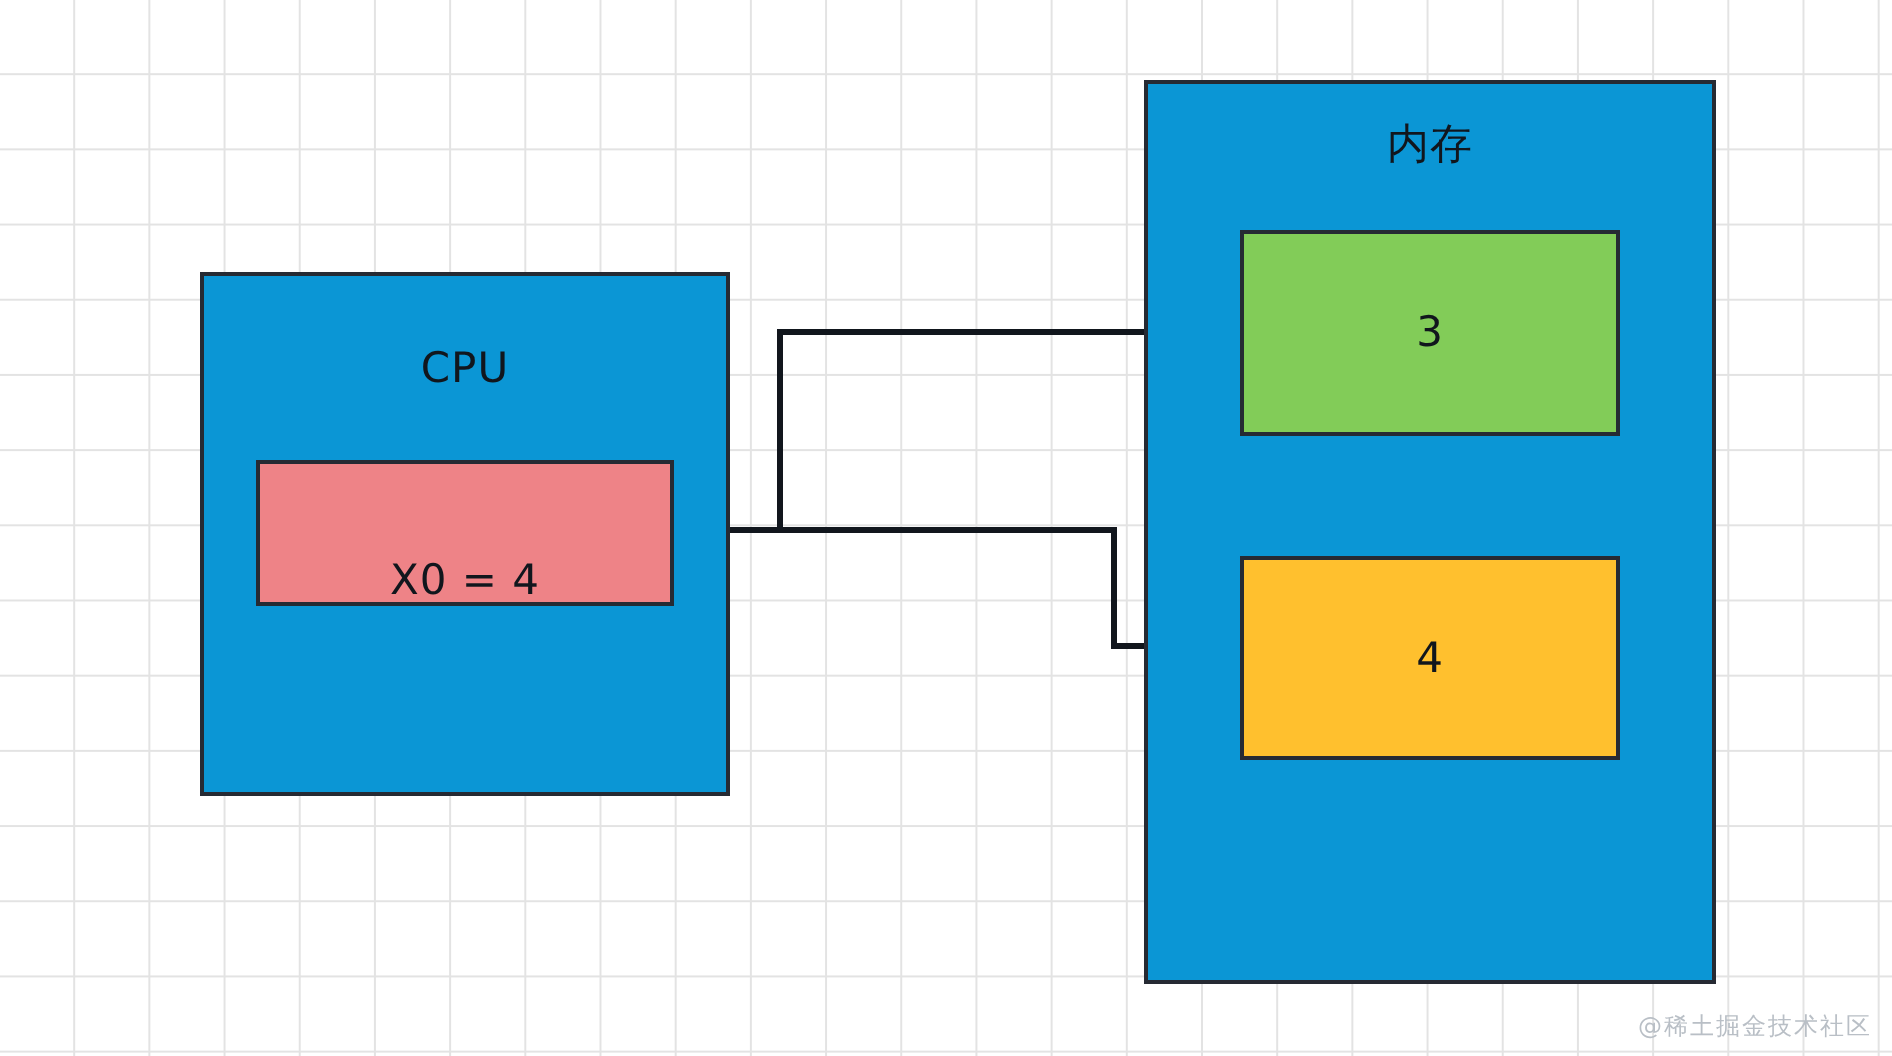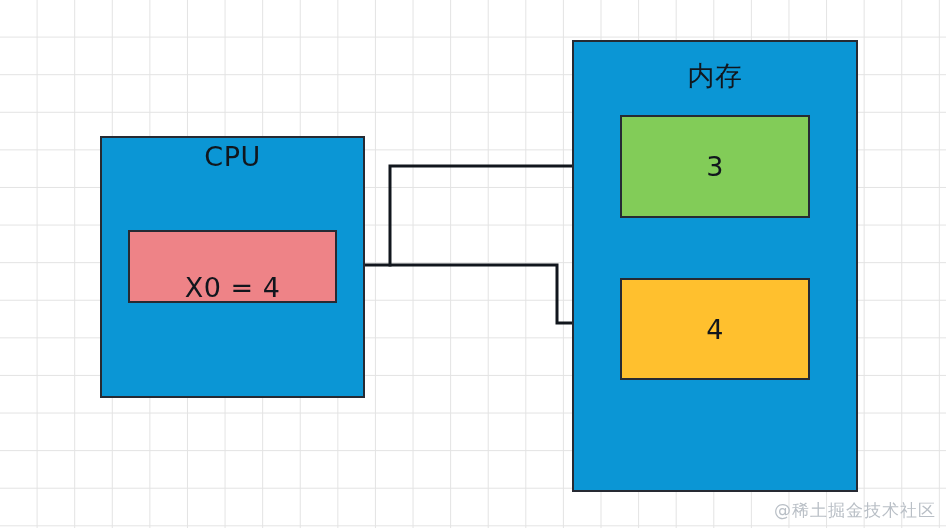--- a/index.html
+++ b/index.html
@@ -26,34 +26,34 @@
     overflow: hidden;
   }
   .node {
     position: absolute;
     box-sizing: border-box;
     border: 2px solid #262a33;
     display: flex;
     justify-content: center;
   }
   .node-label {
-    font-size: 27px;
+    font-size: 21px;
     color: #11161d;
     line-height: 1;
     letter-spacing: 0.5px;
     user-select: none;
   }
   #cpu-box {
     left: 100px;
     top: 136px;
     width: 265px;
     height: 262px;
     background: #0b96d5;
     align-items: flex-start;
-    padding-top: 5px;
+    padding-top: 36px;
   }
   #memory-box {
     left: 572px;
     top: 40px;
     width: 286px;
     height: 452px;
     background: #0b96d5;
     align-items: flex-start;
     padding-top: 20px;
   }
@@ -86,21 +86,21 @@
     left: 0;
     top: 0;
     width: 946px;
     height: 528px;
     pointer-events: none;
   }
   #watermark {
     position: absolute;
     right: 10px;
     bottom: 6px;
-    font-size: 17px;
+    font-size: 12px;
     color: #b9bfc6;
     letter-spacing: 1px;
     user-select: none;
     white-space: nowrap;
     margin-left: 32px;
   }
 </style>
 </head>
 <body>
 

